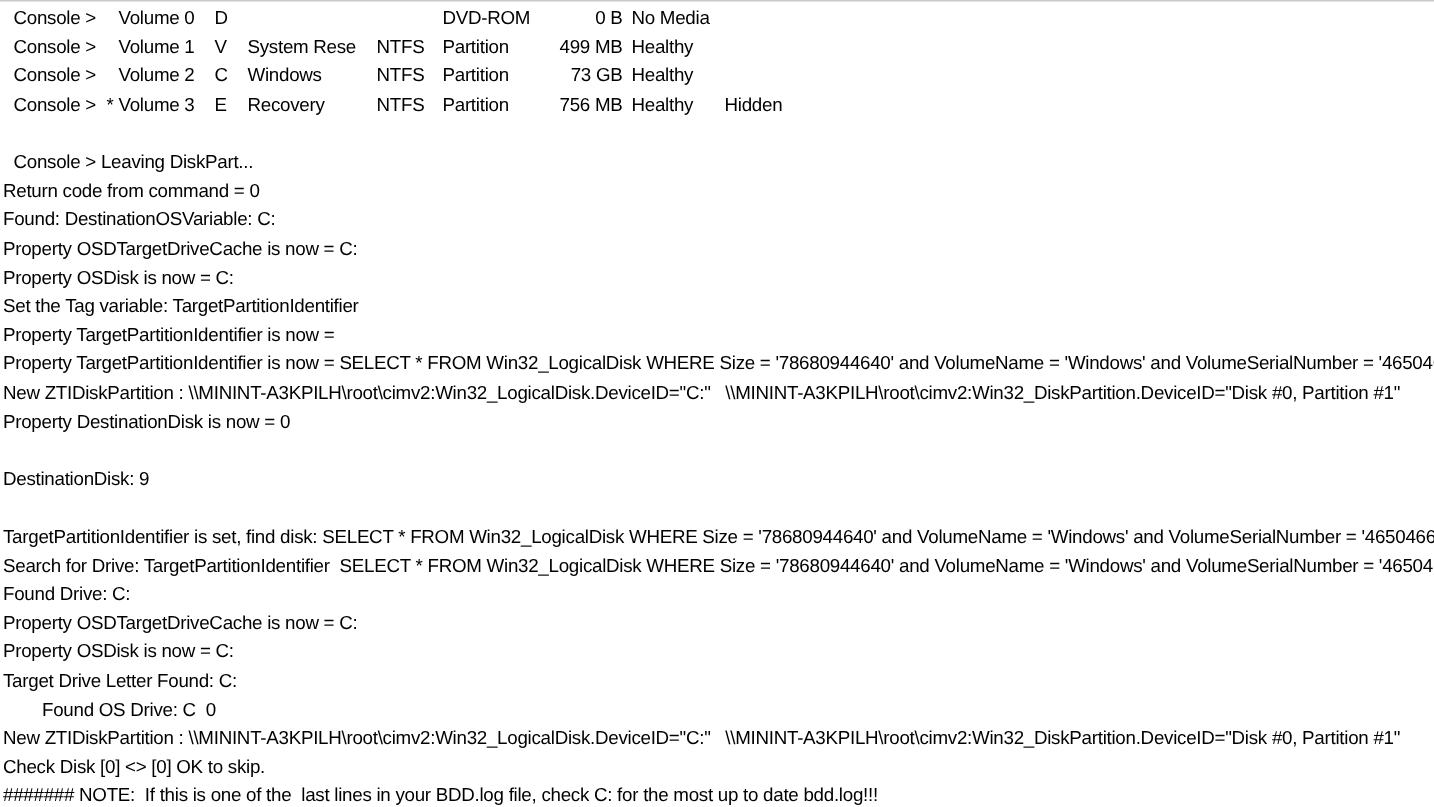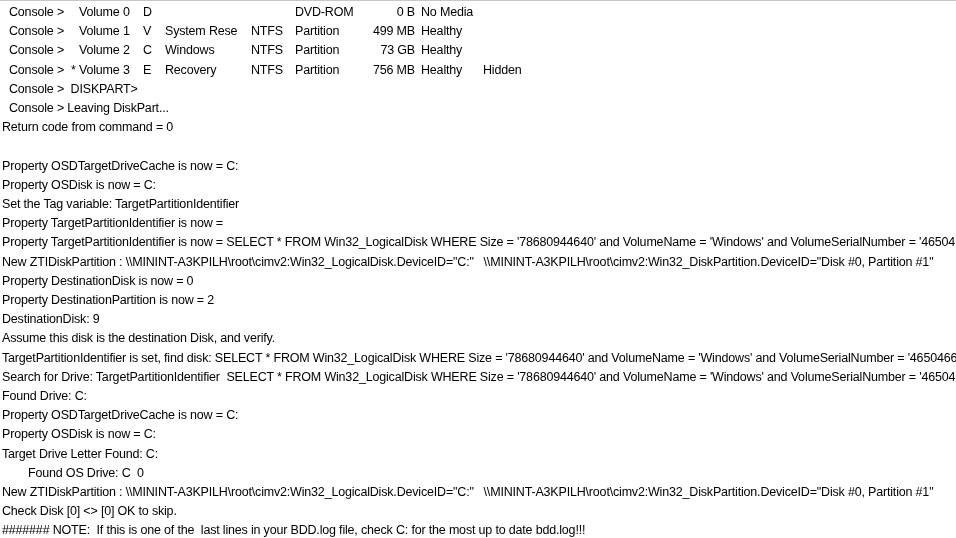--- a/index.html
+++ b/index.html
@@ -58,33 +58,31 @@
 </style>
 </head>
 <body>
 
 <div id="log-view">
 
 <div class="log-line indent vol-row" style="top: 2px;"><span class="c-prefix">Console &gt;</span><span class="c-star"></span><span class="c-vol">Volume 0</span><span class="c-ltr">D</span><span class="c-label"></span><span class="c-fs"></span><span class="c-type">DVD-ROM</span><span class="c-size">0 B</span><span class="c-status">No Media</span><span class="c-info"></span></div>
     <div class="log-line indent vol-row" style="top: 21.2px;"><span class="c-prefix">Console &gt;</span><span class="c-star"></span><span class="c-vol">Volume 1</span><span class="c-ltr">V</span><span class="c-label">System Rese</span><span class="c-fs">NTFS</span><span class="c-type">Partition</span><span class="c-size">499 MB</span><span class="c-status">Healthy</span><span class="c-info"></span></div>
     <div class="log-line indent vol-row" style="top: 40.4px;"><span class="c-prefix">Console &gt;</span><span class="c-star"></span><span class="c-vol">Volume 2</span><span class="c-ltr">C</span><span class="c-label">Windows</span><span class="c-fs">NTFS</span><span class="c-type">Partition</span><span class="c-size">73 GB</span><span class="c-status">Healthy</span><span class="c-info"></span></div>
     <div class="log-line indent vol-row" style="top: 59.6px;"><span class="c-prefix">Console &gt;</span><span class="c-star">*</span><span class="c-vol">Volume 3</span><span class="c-ltr">E</span><span class="c-label">Recovery</span><span class="c-fs">NTFS</span><span class="c-type">Partition</span><span class="c-size">756 MB</span><span class="c-status">Healthy</span><span class="c-info">Hidden</span></div>
-    <div class="log-line indent" style="top: 78.8px;">Console &gt;  DISKPART&gt;</div>
     <div class="log-line indent" style="top: 98px;">Console &gt; Leaving DiskPart...</div>
     <div class="log-line" style="top: 117px;">Return code from command = 0</div>
+    <div class="log-line" style="top: 136.4px;">Found: DestinationOSVariable: C:</div>
     <div class="log-line" style="top: 155.6px;">Property OSDTargetDriveCache is now = C:</div>
     <div class="log-line" style="top: 174.8px;">Property OSDisk is now = C:</div>
     <div class="log-line" style="top: 213.2px;">Property TargetPartitionIdentifier is now =</div>
     <div class="log-line" style="top: 194px;">Set the Tag variable: TargetPartitionIdentifier</div>
     <div class="log-line" style="top: 232.4px;">Property TargetPartitionIdentifier is now = SELECT * FROM Win32_LogicalDisk WHERE Size = '78680944640' and VolumeName = 'Windows' and VolumeSerialNumber = '46504668'</div>
     <div class="log-line" style="top: 251.6px;">New ZTIDiskPartition : \\MININT-A3KPILH\root\cimv2:Win32_LogicalDisk.DeviceID="C:"   \\MININT-A3KPILH\root\cimv2:Win32_DiskPartition.DeviceID="Disk #0, Partition #1"</div>
     <div class="log-line" style="top: 270.8px;">Property DestinationDisk is now = 0</div>
-    <div class="log-line" style="top: 290px;">Property DestinationPartition is now = 2</div>
     <div class="log-line" style="top: 309.2px;">DestinationDisk: 9</div>
-    <div class="log-line" style="top: 328.4px;">Assume this disk is the destination Disk, and verify.</div>
     <div class="log-line" style="top: 347.6px;">TargetPartitionIdentifier is set, find disk: SELECT * FROM Win32_LogicalDisk WHERE Size = '78680944640' and VolumeName = 'Windows' and VolumeSerialNumber = '46504668'</div>
     <div class="log-line" style="top: 366.8px;">Search for Drive: TargetPartitionIdentifier  SELECT * FROM Win32_LogicalDisk WHERE Size = '78680944640' and VolumeName = 'Windows' and VolumeSerialNumber = '46504668'</div>
     <div class="log-line" style="top: 386px;">Found Drive: C:</div>
     <div class="log-line" style="top: 405.2px;">Property OSDTargetDriveCache is now = C:</div>
     <div class="log-line" style="top: 424.4px;">Property OSDisk is now = C:</div>
     <div class="log-line" style="top: 443.6px;">Target Drive Letter Found: C:</div>
     <div class="log-line" style="top: 462.8px; padding-left: 28px;">Found OS Drive: C  0</div>
     <div class="log-line" style="top: 482px;">New ZTIDiskPartition : \\MININT-A3KPILH\root\cimv2:Win32_LogicalDisk.DeviceID="C:"   \\MININT-A3KPILH\root\cimv2:Win32_DiskPartition.DeviceID="Disk #0, Partition #1"</div>
     <div class="log-line" style="top: 501.2px;">Check Disk [0] &lt;&gt; [0] OK to skip.</div>
     <div class="log-line" style="top: 520.4px;">####### NOTE:  If this is one of the  last lines in your BDD.log file, check C: for the most up to date bdd.log!!!</div>

